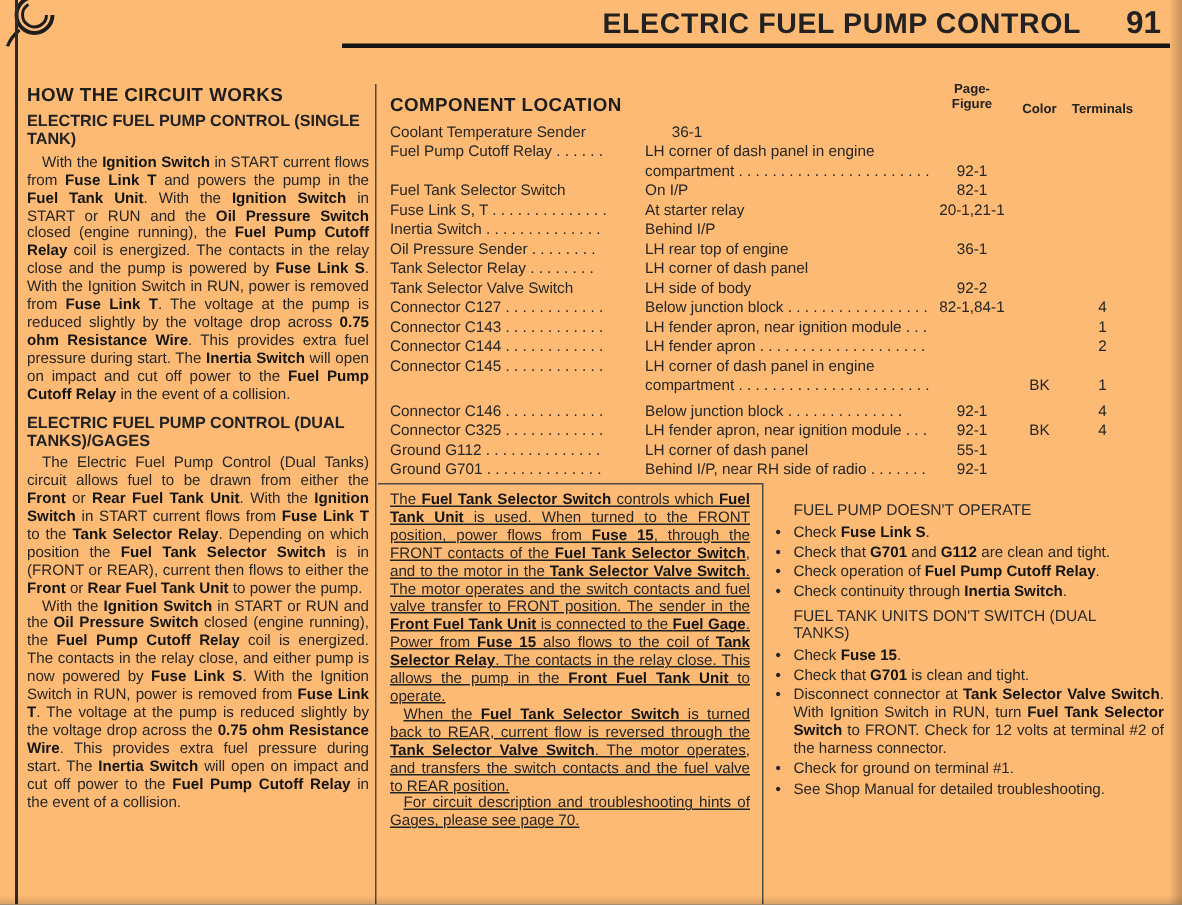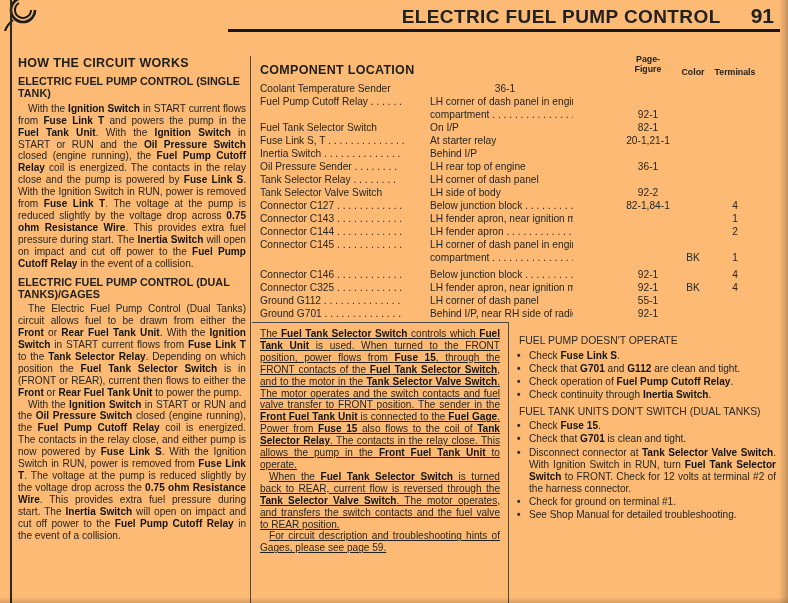--- a/index.html
+++ b/index.html
@@ -45,33 +45,33 @@
   .comp-top { position:relative; height:32px; }
   .comp-top h2.sec { position:absolute; left:0; bottom:5px; }
   .ch { position:absolute; font-size:8.8px; font-weight:bold; text-align:center; line-height:9.6px; }
   .ch-pf { left:360px; width:56px; top:5px; }
   .ch-color { left:416px; width:34px; bottom:4px; }
   .ch-term { left:450px; width:50px; bottom:4px; }
   .trow { display:flex; font-size:10.2px; line-height:13px; white-space:nowrap; color:#262624; }
   .trow.gap-before { margin-top:4px; }
   .c-comp { width:170px; overflow:hidden; flex:none; }
   .c-loc { flex:1 1 auto; min-width:0; overflow:hidden; }
-  .c-pf { width:56px; flex:none; text-align:center;margin-left:47px; }
+  .c-pf { width:56px; flex:none; text-align:center; }
   .c-color { width:34px; flex:none; text-align:center; }
   .c-term { width:50px; flex:none; text-align:center; }
 
   
   .col-mid { position:absolute; left:260px; top:328px; width:240px;text-decoration:underline; }
   .col-mid p.body { text-indent:0; }
   .col-mid p.body.ind { text-indent:9px; }
 
   
   .col-right { position:absolute; left:517px; top:330px; width:259px; }
   .col-right h2.sec { margin-bottom:4px; }
-  .rsub { font-size:10.4px; font-weight:normal; line-height:11.5px; margin:5px 2px 3px; color:#2a2a28; }
+  .rsub { font-size:10.4px; font-weight:normal; line-height:11.5px; margin:5px 12px 3px; color:#2a2a28; }
   .bullet { display:flex; font-size:10.1px; line-height:12.1px; margin-bottom:1px; color:#262624; }
   .b-dot { width:12px; flex:none; font-weight:bold; }
   .b-text { flex:1; text-align:justify; }
 
   b { color:#151513; }
 </style>
 </head>
 <body>
 
 <div class="page">
@@ -236,21 +236,21 @@
       <span class="c-loc">Behind I/P, near RH side of radio . . . . . . . . . . .</span>
       <span class="c-pf">92-1</span>
       <span class="c-color"></span>
       <span class="c-term"></span>
     </div>
   </div>
 
   <div class="col-mid">
     <p class="body">The <b>Fuel Tank Selector Switch</b> controls which <b>Fuel Tank Unit</b> is used. When turned to the FRONT position, power flows from <b>Fuse 15</b>, through the FRONT contacts of the <b>Fuel Tank Selector Switch</b>, and to the motor in the <b>Tank Selector Valve Switch</b>. The motor operates and the switch contacts and fuel valve transfer to FRONT position. The sender in the <b>Front Fuel Tank Unit</b> is connected to the <b>Fuel Gage</b>. Power from <b>Fuse 15</b> also flows to the coil of <b>Tank Selector Relay</b>. The contacts in the relay close. This allows the pump in the <b>Front Fuel Tank Unit</b> to operate.</p>
     <p class="body ind">When the <b>Fuel Tank Selector Switch</b> is turned back to REAR, current flow is reversed through the <b>Tank Selector Valve Switch</b>. The motor operates, and transfers the switch contacts and the fuel valve to REAR position.</p>
-    <p class="body ind">For circuit description and troubleshooting hints of Gages, please see page 59.</p>
+    <p class="body ind">For circuit description and troubleshooting hints of Gages, please see page 70.</p>
   </div>
 
   <div class="col-right">
     <div class="rsub">FUEL PUMP DOESN'T OPERATE</div>
 
     <div class="bullet">
       <span class="b-dot">•</span>
       <span class="b-text">Check <b>Fuse Link S</b>.</span>
     </div>
     <div class="bullet">

